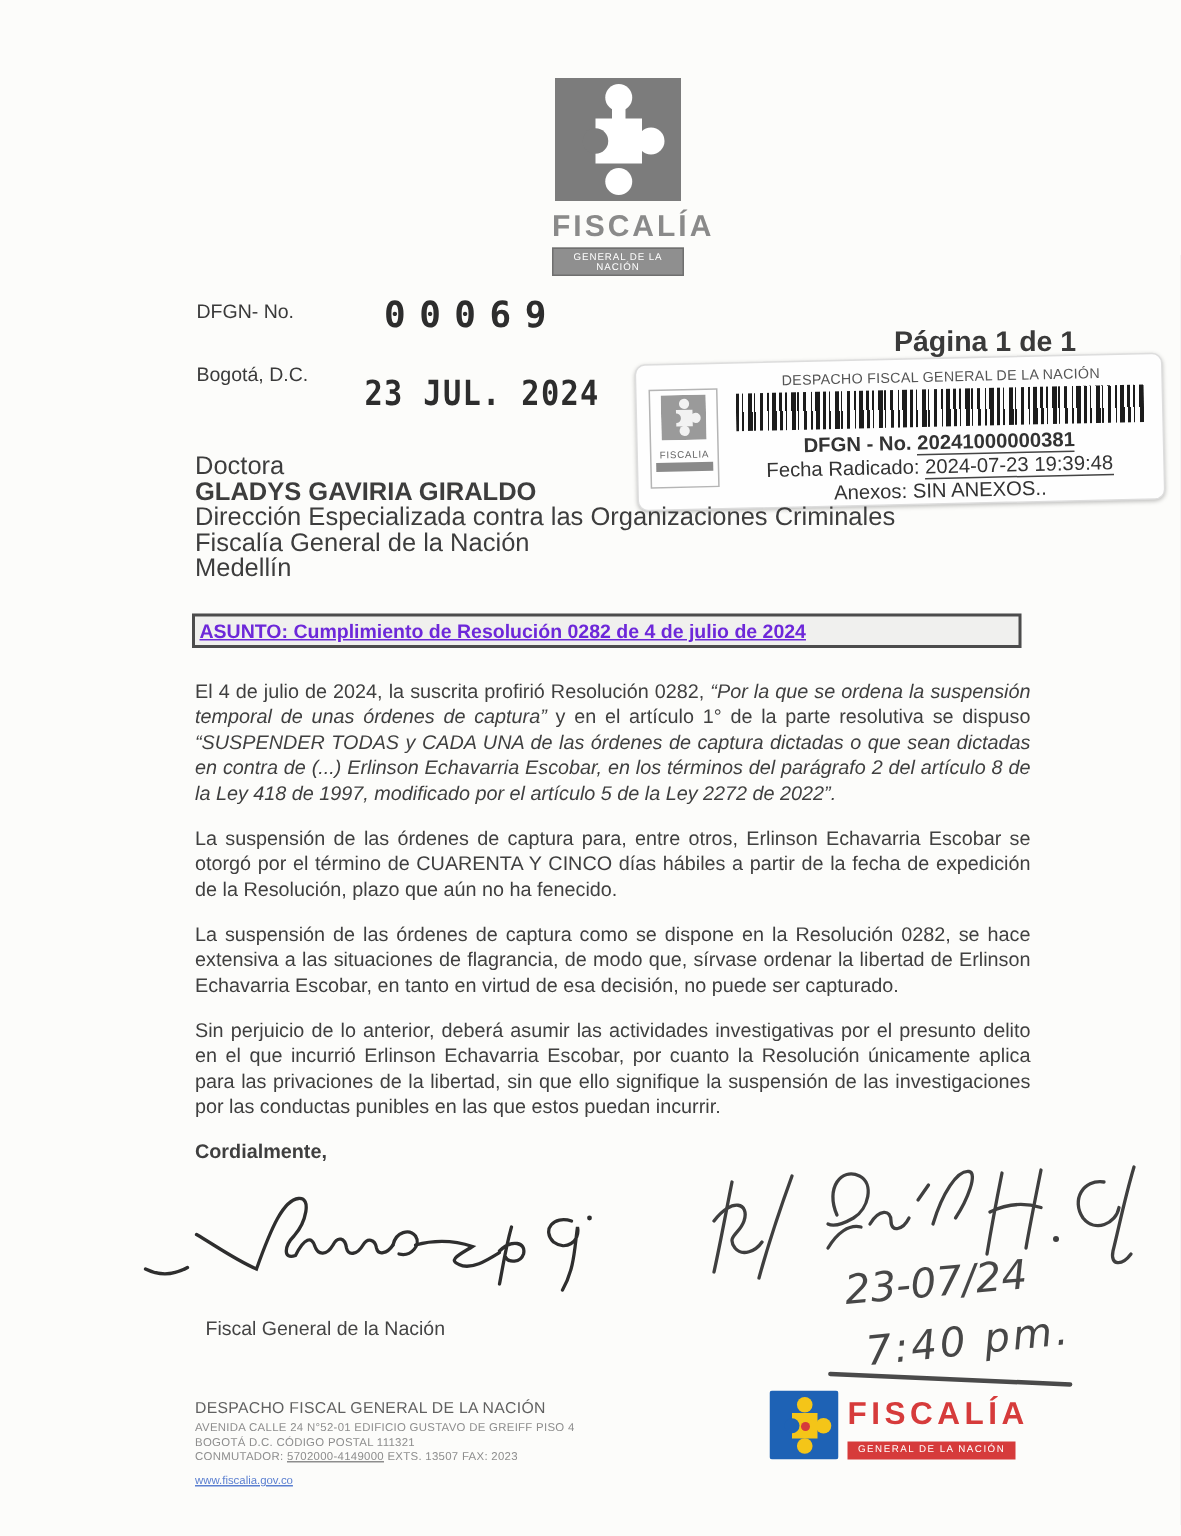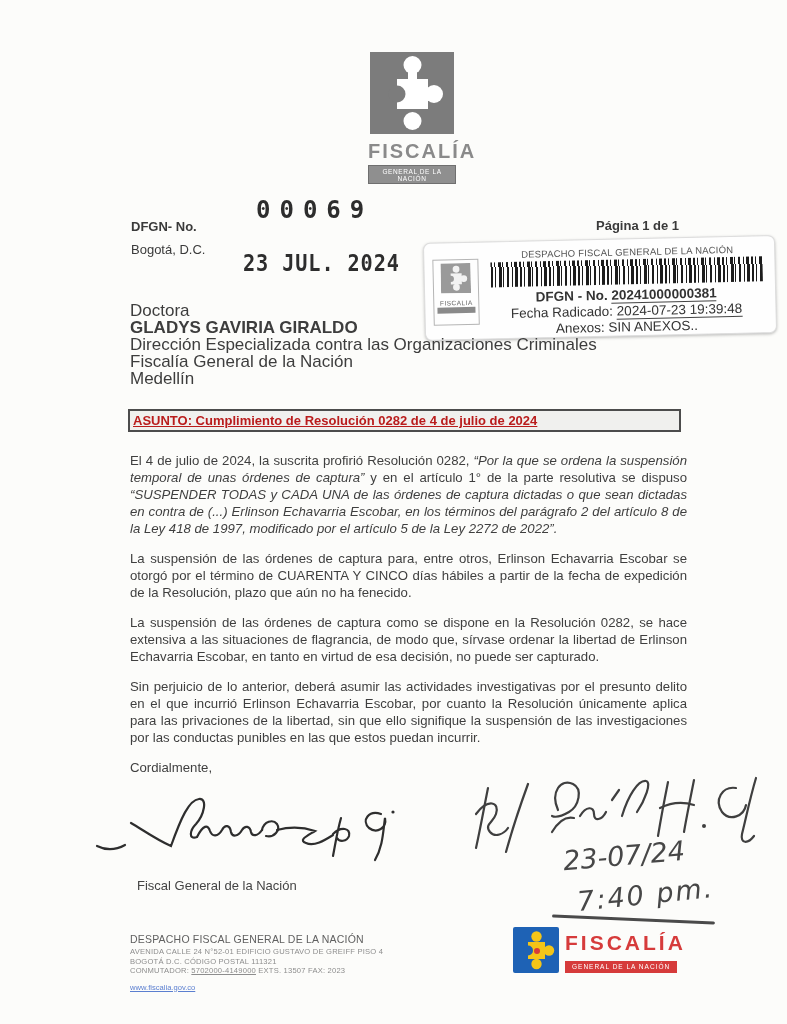--- a/index.html
+++ b/index.html
@@ -12,21 +12,21 @@
   .hlogo{ position:absolute; left:368px; top:52px; width:88px; text-align:center; }
   .hlogo .sq{ width:84px; height:82px; margin:0 auto; }
   .hlogo .word{ font-size:20px; font-weight:bold; letter-spacing:2px; color:#8a8a8a; margin-top:6px; }
   .hlogo .sub{ display:inline-block; background:#8f8f8f; border:1px solid #6f6f6f; color:#fff;
     font-size:6.5px; letter-spacing:.6px; padding:1.5px 4px; margin-top:2px; }
   
   .lbl{ position:absolute; font-size:13px; color:#3a3a3a; }
   .stamp{ position:absolute; font-family:"DejaVu Sans Mono", monospace; font-weight:bold; color:#2d2d2d; }
   .stamp.num{ left:228px; top:196px; font-size:24px; letter-spacing:9px;margin-left:28px; }
   .stamp.date{ left:243px; top:250px; font-size:23px; letter-spacing:1px; transform:scaleX(.88); transform-origin:left; }
-  .pagina{ position:absolute; left:596px; top:218px; font-size:13px; font-weight:bold; color:#3a3a3a; }
+  .pagina{ position:absolute; left:596px; top:218px; font-size:19px; font-weight:bold; color:#3a3a3a; }
   
   .sticker{
     position:absolute; left:424px; top:239px; width:352px; height:98px;
     background:#fefefe; border:1px solid #ddd; border-radius:7px;
     box-shadow:0 1px 3px rgba(0,0,0,.25); transform:rotate(-1.3deg);
   }
   .sticker .mini{ position:absolute; left:8px; top:16px; width:46px; height:66px; border:1px solid #b5b5b5; text-align:center; padding-top:3px; }
   .sticker .mini .word{ font-size:6.5px; color:#666; letter-spacing:.5px; margin-top:2px; }
   .sticker .mini .band{ width:38px; height:6px; background:#8a8a8a; margin:1px auto 0; }
   .sticker .office{ position:absolute; left:60px; top:7px; width:286px; text-align:center; font-size:9.5px; color:#555; letter-spacing:.2px; white-space:nowrap; }
@@ -42,29 +42,29 @@
   .sticker .row b{ font-weight:bold; }
   .sticker .u{ border-bottom:1.5px solid #444; }
   .r-dfgn{ top:48px; } .r-fecha{ top:64px; } .r-anexos{ top:80px; font-size:12.5px; }
   
   .recipient{ position:absolute; left:130px; top:302px; font-size:17px; line-height:17px; color:#3d3d3d; }
   .recipient .bold{ font-weight:bold; }
   
   .subject{
     position:absolute; left:128px; top:409px; width:553px; height:23px;
     border:2px solid #4c4c4c; background:#f0f0ee; padding:2px 3px;
-    font-size:13px; font-weight:bold; color:#b91c1c;
+    font-size:13px; font-weight:bold; color:#6d28d9;
   }
   .subject span{ text-decoration:underline; }
   
   .bodytext{ position:absolute; left:130px; top:452px; width:557px; font-size:13.2px; line-height:17px; color:#3f3f3f; }
   .bodytext p{ text-align:justify; margin-bottom:13px; }
   .bodytext .it{ font-style:italic; }
   .bodytext .bit{ font-style:italic; font-weight:normal; }
-  .closing{ margin-top:13px; }
+  .closing{ margin-top:13px;font-weight:bold; }
   
   .sig-svg{ position:absolute; left:95px; top:790px; }
   .sig-name{ position:absolute; left:137px; top:859px; font-size:13.5px; font-weight:bold; color:#333; }
   .sig-title{ position:absolute; left:137px; top:878px; font-size:13px; color:#444; }
   
   .hw-svg{ position:absolute; left:458px; top:772px; }
   .hw{ position:absolute; font-style:italic; color:#474747; font-family:"DejaVu Sans", sans-serif; }
   .hw-date{ left:563px; top:840px; font-size:27px; transform:rotate(-5deg); }
   .hw-time{ left:577px; top:879px; font-size:27px; transform:rotate(-6deg); letter-spacing:2px; }
   .hw-line{ position:absolute; left:552px; top:918px; width:163px; height:2.5px; background:#4a4a4a; transform:rotate(2.5deg); border-radius:2px; }
@@ -94,21 +94,21 @@
         <circle cx="42.5" cy="13" r="9" fill="#ffffff"></circle>
         <circle cx="64" cy="42" r="9" fill="#ffffff"></circle>
         <circle cx="42.5" cy="69" r="9" fill="#ffffff"></circle>
         <circle cx="27" cy="42" r="8.5" fill="#7c7c7c"></circle>
       </svg>
     </div>
     <div class="word">FISCALÍA</div>
     <div class="sub">GENERAL DE LA NACIÓN</div>
   </div>
 
-  <div class="lbl" style="left:131px; top:219px; font-weight:bold;">DFGN- No.</div>
+  <div class="lbl" style="left:131px; top:200px; font-weight:normal;">DFGN- No.</div>
   <div class="stamp num">00069</div>
   <div class="lbl" style="left:131px; top:242px;">Bogotá, D.C.</div>
   <div class="stamp date">23 JUL. 2024</div>
   <div class="pagina">Página 1 de 1</div>
 
   <div class="sticker">
     <div class="mini">
       <svg width="30" height="30" viewBox="0 0 30 30">
         <rect x="0" y="0" width="30" height="30" fill="#9a9a9a"></rect>
         <rect x="10" y="10" width="11" height="11" fill="#f2f2f2"></rect>

